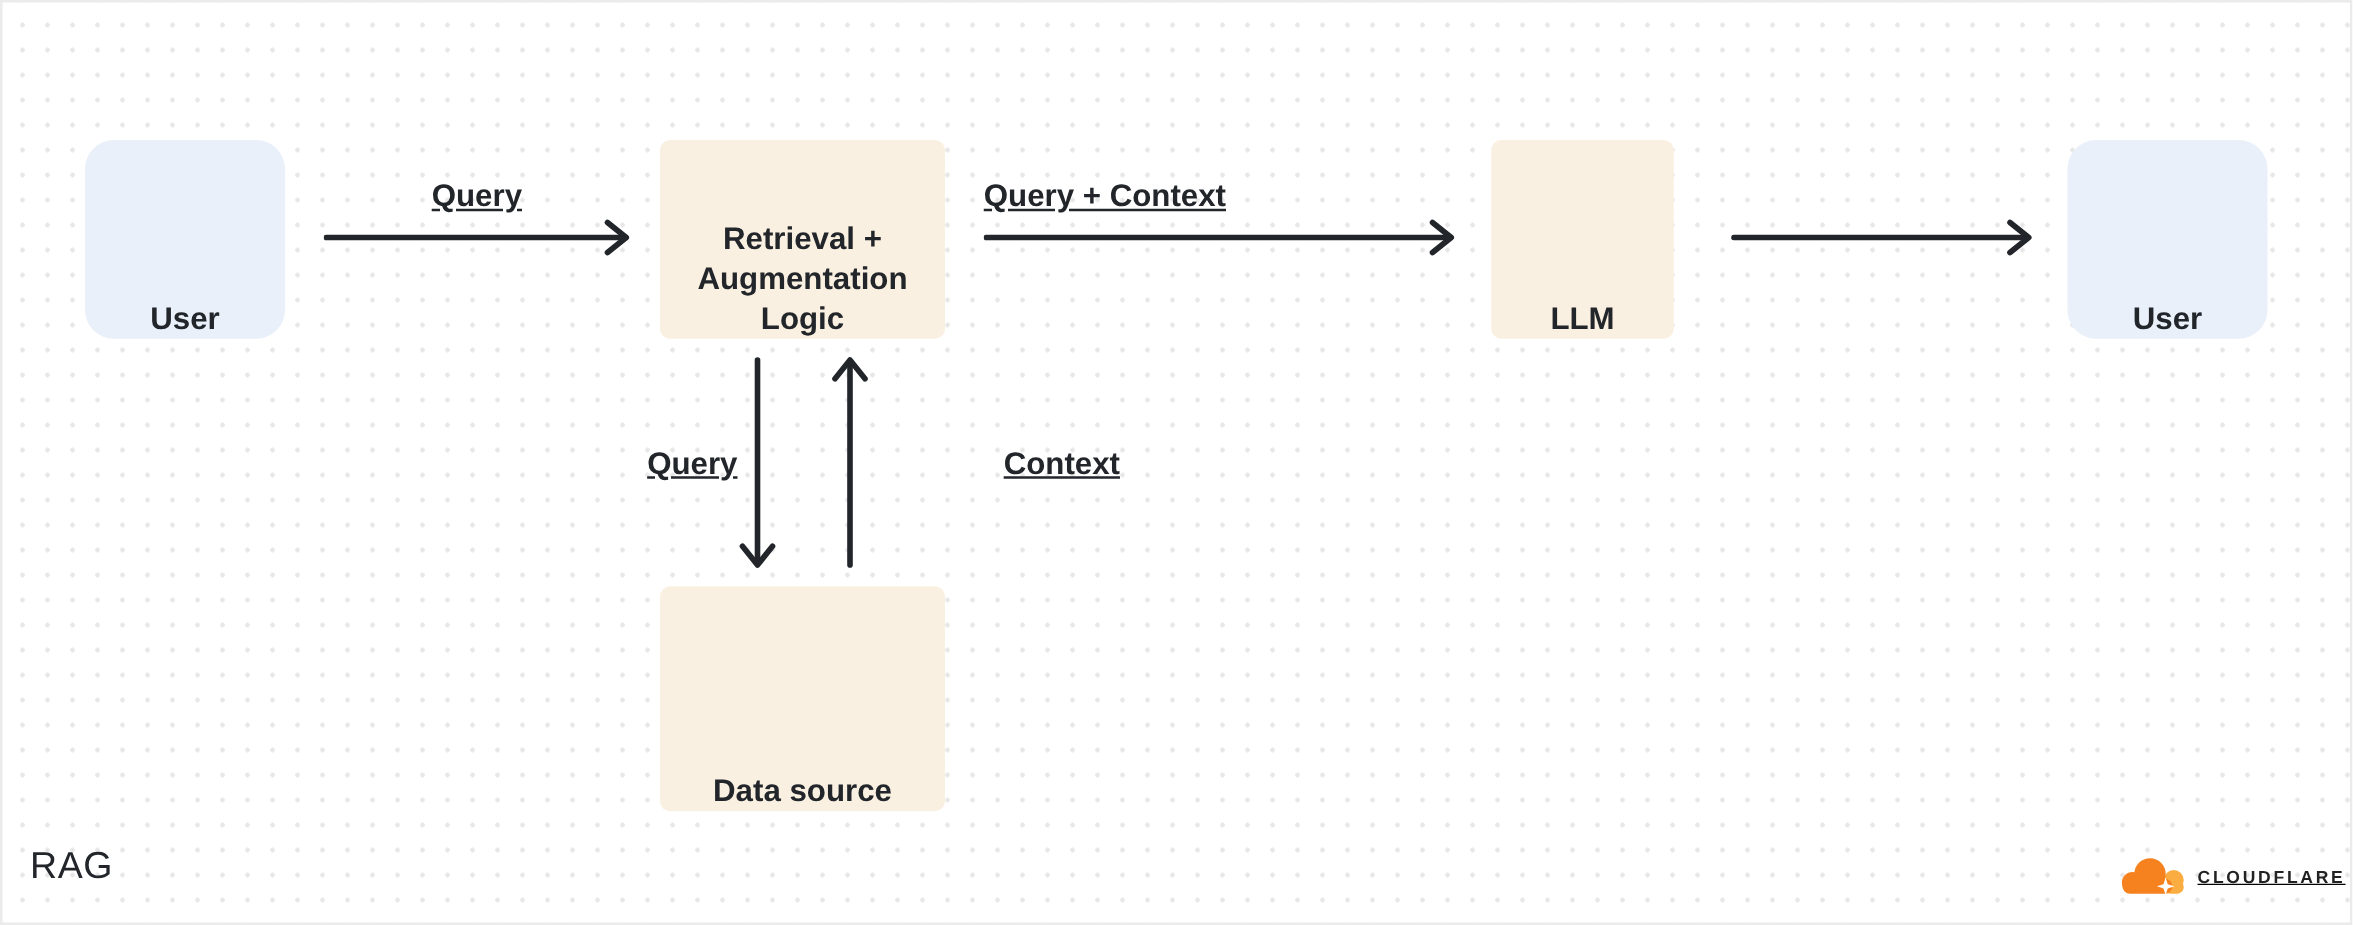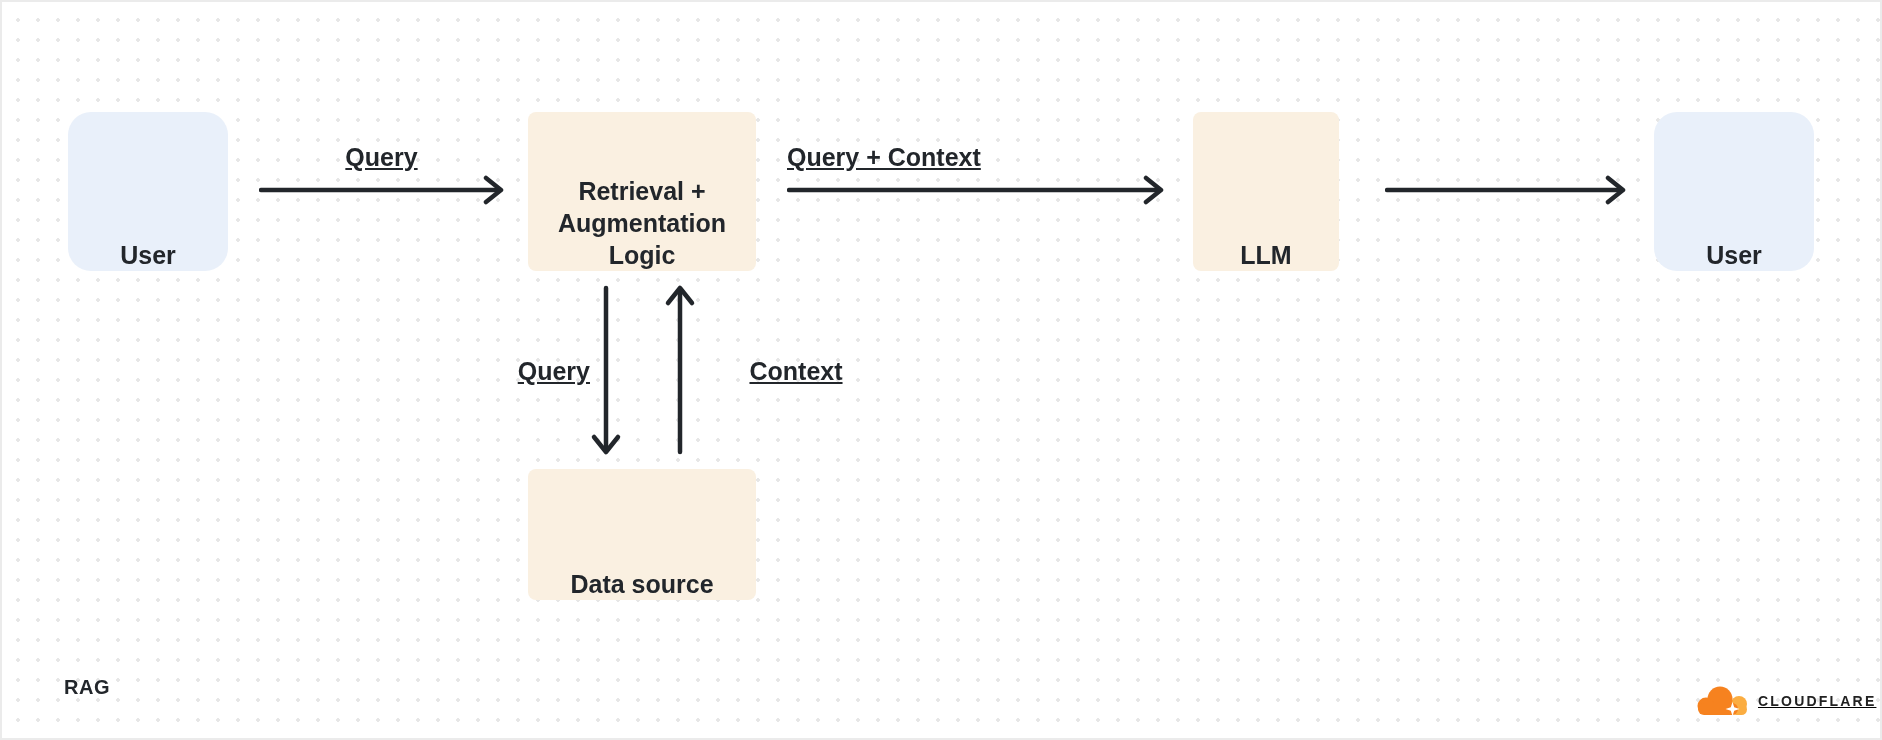--- a/index.html
+++ b/index.html
@@ -33,21 +33,21 @@
     padding: 0 14px;
     box-sizing: border-box;
   }
   .node.blue   { background: #e9f0fa; border-radius: 23px; }
   .node.cream  { background: #faf0e1; }
 
   #node-user-left   { left:  68px; top: 112px; width: 160px; height: 159px; }
   #node-retrieval   { left: 528px; top: 112px; width: 228px; height: 159px; }
   #node-llm         { left:1193px; top: 112px; width: 146px; height: 159px; }
   #node-user-right  { left:1654px; top: 112px; width: 160px; height: 159px; }
-  #node-data-source { left: 528px; top: 469px; width: 228px; height: 131px; }
+  #node-data-source { left: 528px; top: 469px; width: 228px; height: 180px; }
 
   .edge-svg { position: absolute; display: block; }
   .edge-svg .stroke {
     stroke: #22262b;
     stroke-width: 4.5;
     fill: none;
     stroke-linecap: round;
     stroke-linejoin: round;
   }
   #arrow-query         { left: 259px; top: 170px; }
@@ -63,31 +63,30 @@
     color: #22262b;
     height: 34px;
     line-height: 34px;
     white-space: nowrap;
     text-decoration: underline;
   }
   #label-query         { left: 259px; top: 140px; width: 245px; text-align: center; }
   #label-query-context { left: 787px; top: 140px; width: 377px; text-align: left; }
   #label-answer        { left:1385px; top: 140px; width: 241px; text-align: center; }
   #label-query-down    { left: 420px; top: 354px; width: 170px; text-align: right;  }
-  #label-context-up    { left: 696px; top: 354px; width: 200px; text-align: center;   }
+  #label-context-up    { left: 696px; top: 354px; width: 200px; text-align: right;   }
 
   .caption {
     position: absolute;
     left: 24px;
     top: 676px;
-    font-weight: 700;
-    font-size: 20px;
+    font-weight: 400;
+    font-size: 30px;
     color: #22262b;
     letter-spacing: 0.5px;
-    margin-left: 40px;
   }
 
   .logo {
     position: absolute;
     left: 1695px;
     top: 684px;
     display: flex;
     text-decoration: underline;
   }
   .logo .cloud { display: block; }

